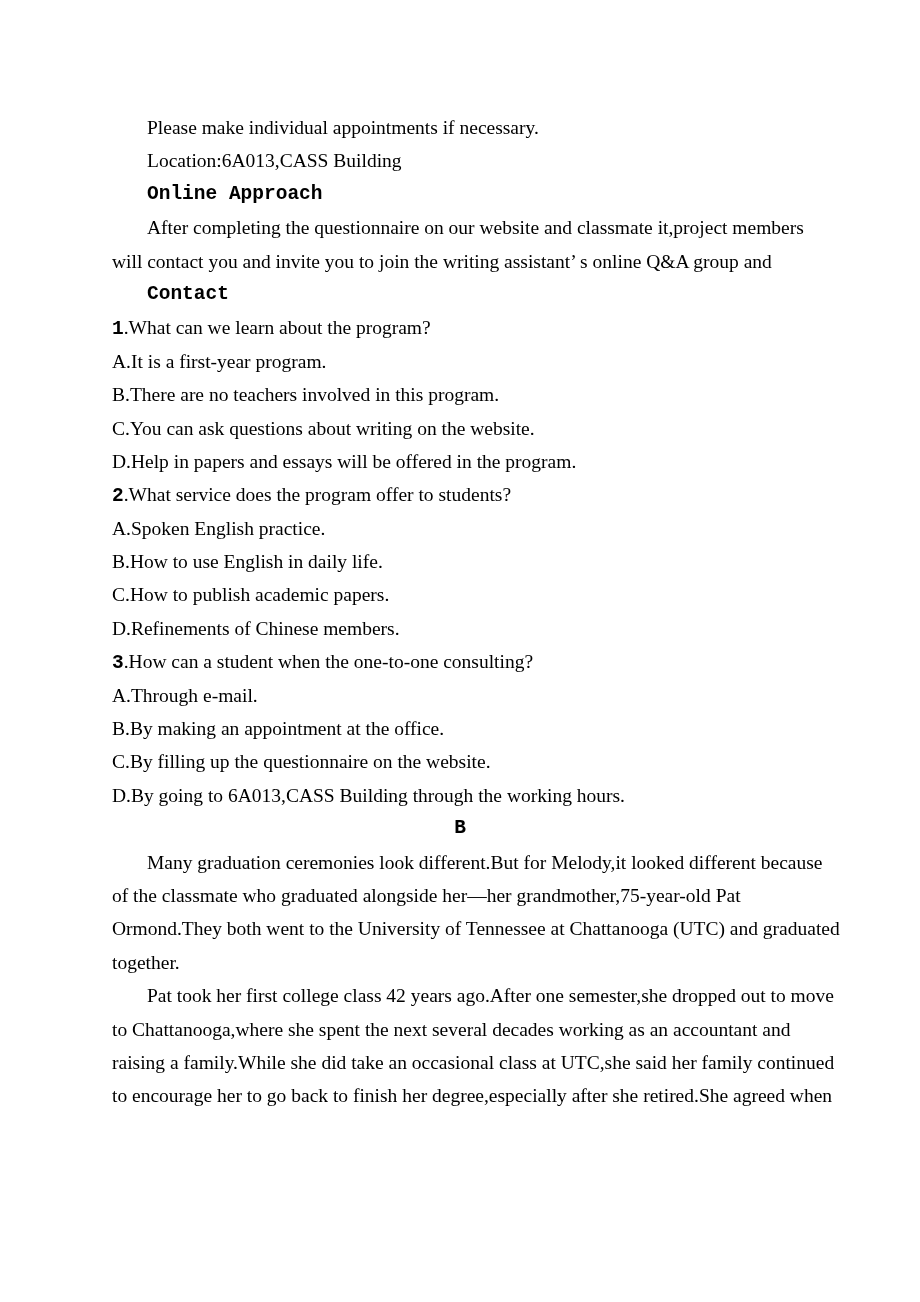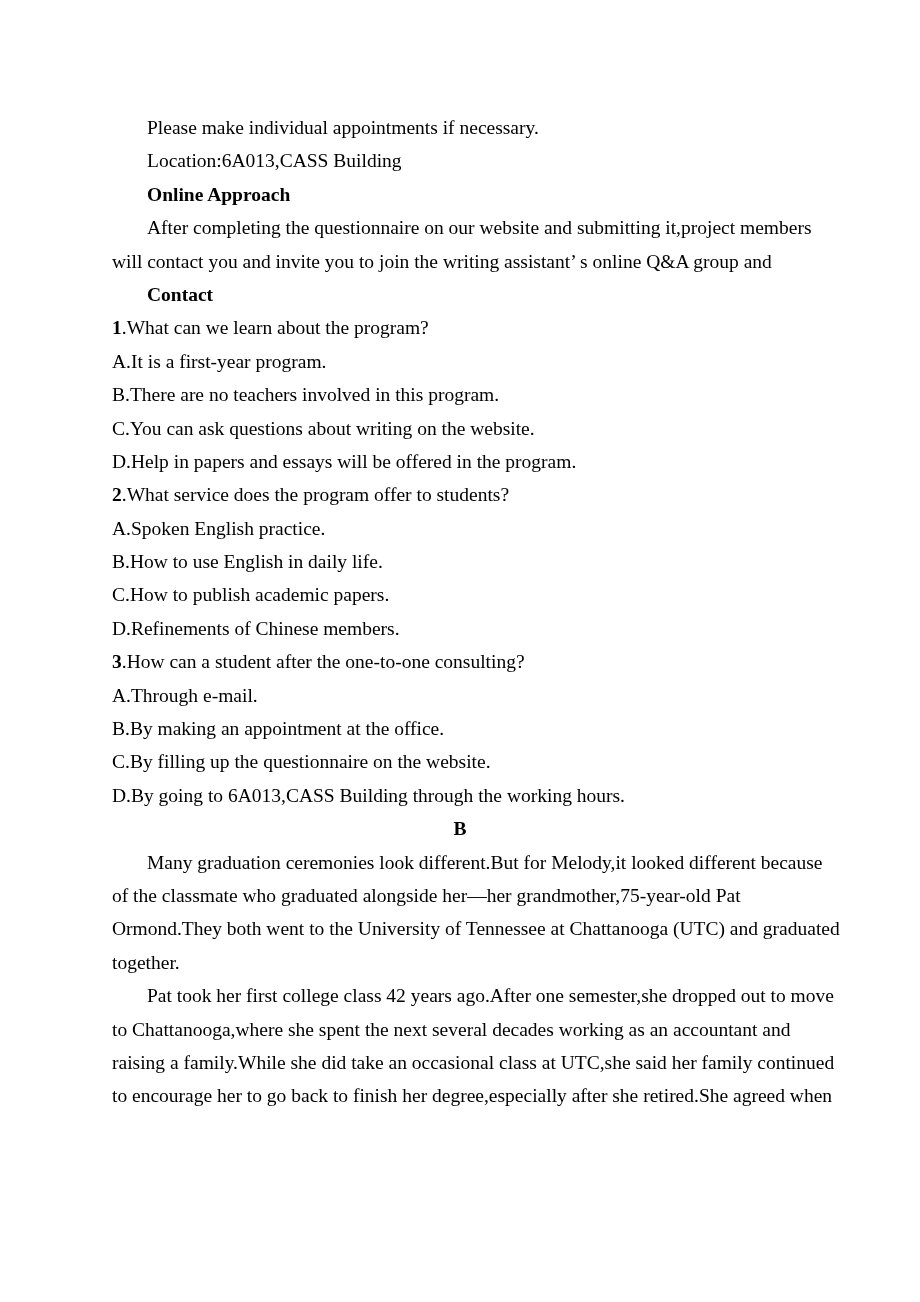--- a/index.html
+++ b/index.html
@@ -24,57 +24,57 @@
   }
   .ln {
     margin: 0;
     height: 33.4px;
     line-height: 33.4px;
     font-size: 19.5px;
     white-space: nowrap;
   }
   .indent { padding-left: 35px; }
   .center { text-align: center; padding-left: 0; }
-  .bold, .ln b { font-weight: bold; }
+  .bold, .ln b { font-weight: bold; font-family: Liberation Mono, monospace; }
   .pagenum {
     position: absolute;
     left: 112px;
     top: 1193px;
     width: 696px;
     text-align: right;
     font-size: 19px;
     line-height: 33.4px;
   }
 </style>
 </head>
 <body>
 
 <div class="page">
   <div class="content">
 
     <p class="ln indent"><span>Please make individual appointments if necessary.</span></p>
     <p class="ln indent"><span>Location:6A013,CASS Building</span></p>
     <p class="ln indent bold"><span>Online Approach</span></p>
-    <p class="ln indent"><span>After completing the questionnaire on our website and submitting it,project members</span></p>
+    <p class="ln indent"><span>After completing the questionnaire on our website and classmate it,project members</span></p>
     <p class="ln"><span>will contact you and invite you to join the writing assistant’ s online Q&amp;A group and</span></p>
     <p class="ln indent bold"><span>Contact</span></p>
 
     <p class="ln"><b>1</b><span>.What can we learn about the program?</span></p>
     <p class="ln"><span>A.It is a first-year program.</span></p>
     <p class="ln"><span>B.There are no teachers involved in this program.</span></p>
     <p class="ln"><span>C.You can ask questions about writing on the website.</span></p>
     <p class="ln"><span>D.Help in papers and essays will be offered in the program.</span></p>
 
     <p class="ln"><b>2</b><span>.What service does the program offer to students?</span></p>
     <p class="ln"><span>A.Spoken English practice.</span></p>
     <p class="ln"><span>B.How to use English in daily life.</span></p>
     <p class="ln"><span>C.How to publish academic papers.</span></p>
     <p class="ln"><span>D.Refinements of Chinese members.</span></p>
 
-    <p class="ln"><b>3</b><span>.How can a student after the one-to-one consulting?</span></p>
+    <p class="ln"><b>3</b><span>.How can a student when the one-to-one consulting?</span></p>
     <p class="ln"><span>A.Through e-mail.</span></p>
     <p class="ln"><span>B.By making an appointment at the office.</span></p>
     <p class="ln"><span>C.By filling up the questionnaire on the website.</span></p>
     <p class="ln"><span>D.By going to 6A013,CASS Building through the working hours.</span></p>
 
     <p class="ln center bold"><span>B</span></p>
 
     <p class="ln indent"><span>Many graduation ceremonies look different.But for Melody,it looked different because</span></p>
     <p class="ln"><span>of the classmate who graduated alongside her—her grandmother,75-year-old Pat</span></p>
     <p class="ln"><span>Ormond.They both went to the University of Tennessee at Chattanooga (UTC) and graduated</span></p>

